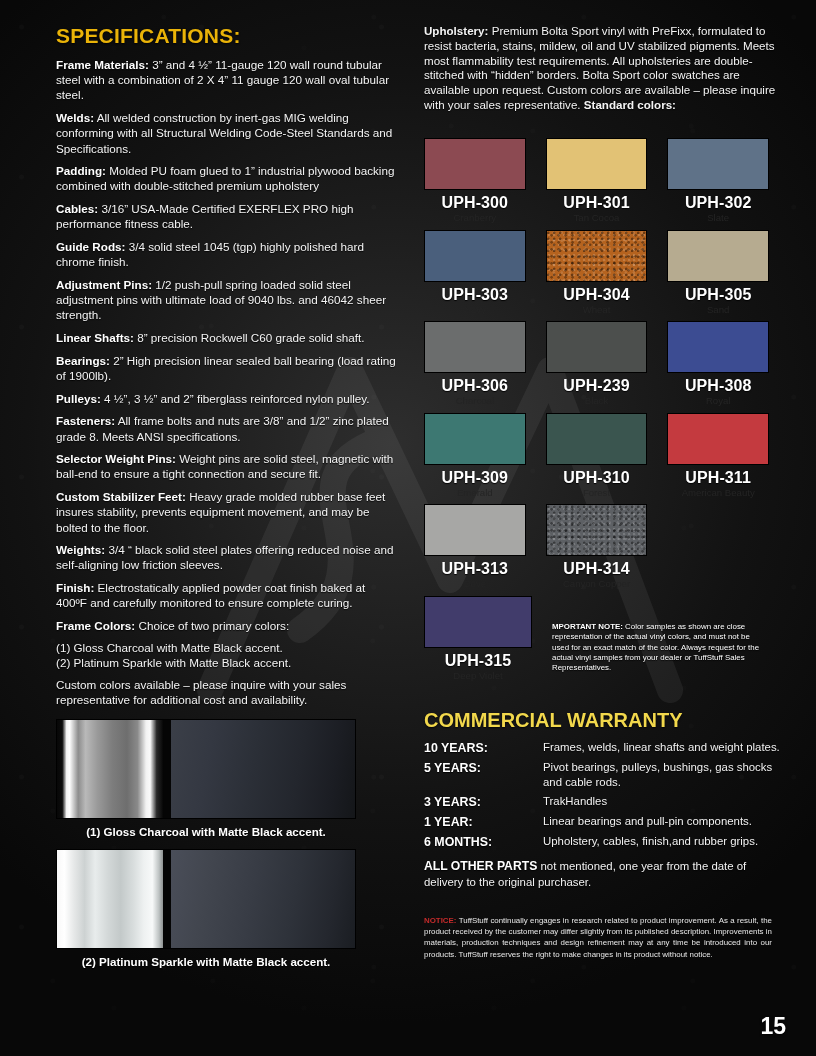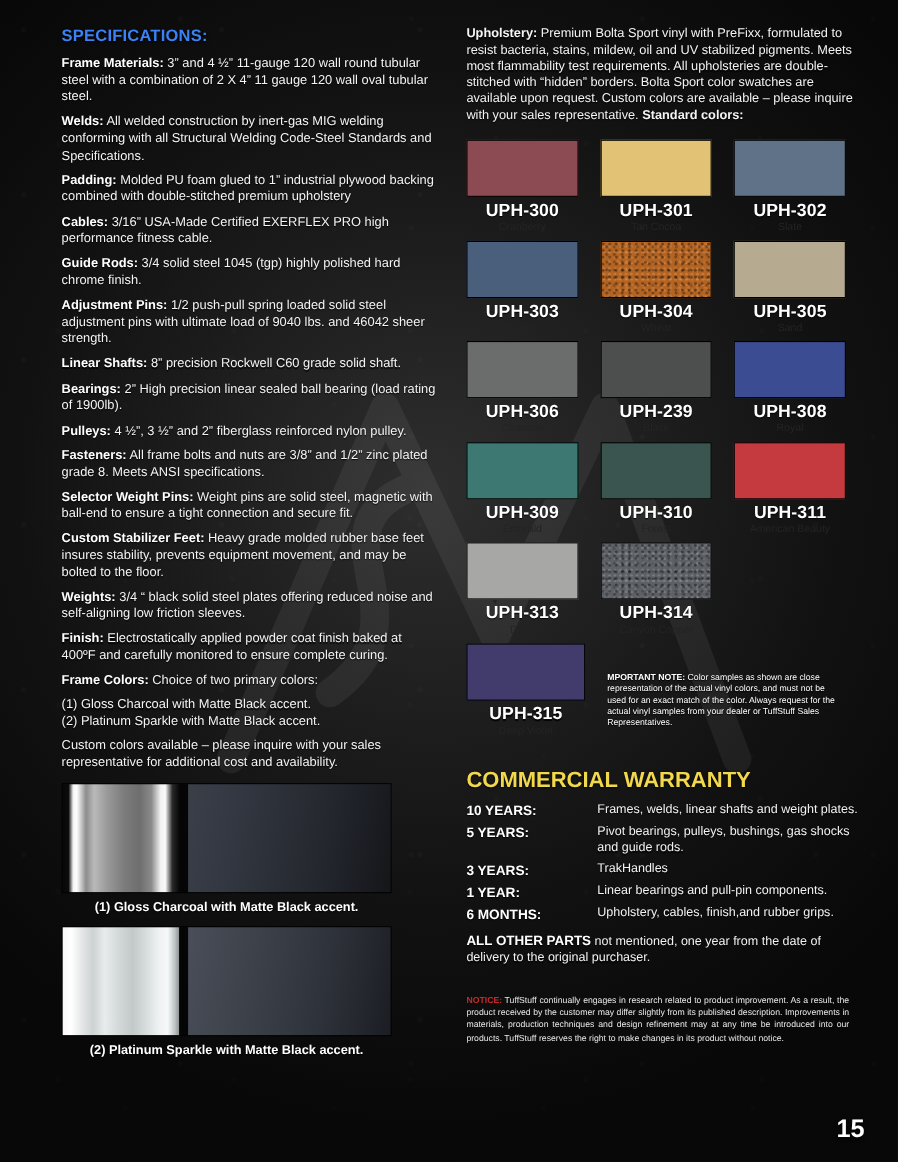--- a/index.html
+++ b/index.html
@@ -56,22 +56,22 @@
     padding: 24px 34px 0 56px;
     display: flex;
     gap: 26px;
   }
 
   .col-left  { width: 342px; flex: none; }
   .col-right { width: 358px; flex: none; }
 
   
   .section-head {
-    color: #3b82f6;
-    font-size: 15px;
+    color: #eab308;
+    font-size: 21px;
     font-weight: bold;
     letter-spacing: .2px;
     margin-bottom: 9px;
     text-shadow: 0 1px 2px rgba(0,0,0,.8);
   }
   .warranty-head {
     color: #f2d84c;
     font-size: 20px;
     font-weight: bold;
     margin-bottom: 8px;
@@ -147,21 +147,21 @@
     margin-top: 6px;
     text-shadow: 0 1px 1px rgba(0,0,0,.9);
   }
 
   
   .uph-intro {
     font-size: 11.6px;
     line-height: 1.28;
     color: #f4f4f4;
     text-shadow: 0 1px 1px rgba(0,0,0,.9);
-    margin-bottom: 14px;
+    margin-bottom: 25px;
   }
   .uph-intro b { font-weight: bold; }
 
   
   .swatch-grid {
     display: grid;
     grid-template-columns: repeat(3, 1fr);
     column-gap: 20px;
     row-gap: 0px;
     width: 345px;
@@ -430,21 +430,21 @@
 
     <div class="warranty-wrap">
       <div class="warranty-head">COMMERCIAL WARRANTY</div>
       <div id="warranty-rows">
           <div class="warranty-row">
             <div class="warranty-term">10 YEARS:</div>
             <div class="warranty-desc">Frames, welds, linear shafts and weight plates.</div>
           </div>
           <div class="warranty-row">
             <div class="warranty-term">5 YEARS:</div>
-            <div class="warranty-desc">Pivot bearings, pulleys, bushings, gas shocks and guide rods.</div>
+            <div class="warranty-desc">Pivot bearings, pulleys, bushings, gas shocks and cable rods.</div>
           </div>
           <div class="warranty-row">
             <div class="warranty-term">3 YEARS:</div>
             <div class="warranty-desc">TrakHandles</div>
           </div>
           <div class="warranty-row">
             <div class="warranty-term">1 YEAR:</div>
             <div class="warranty-desc">Linear bearings and pull-pin components.</div>
           </div>
           <div class="warranty-row">

